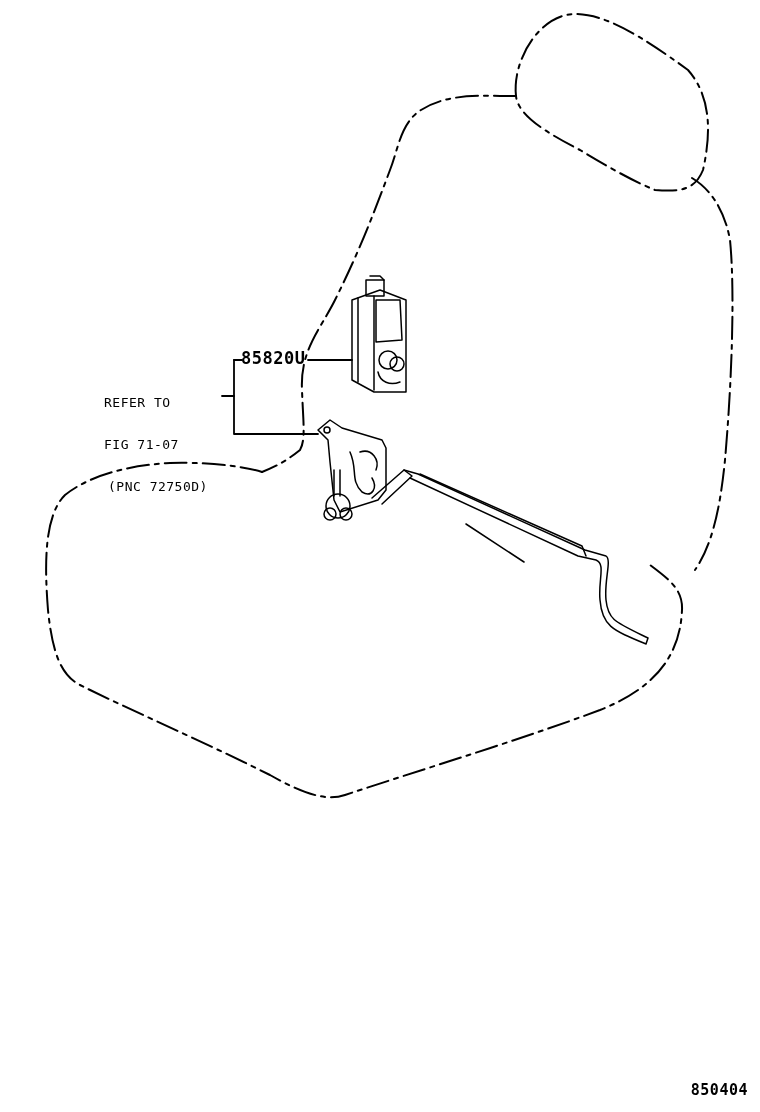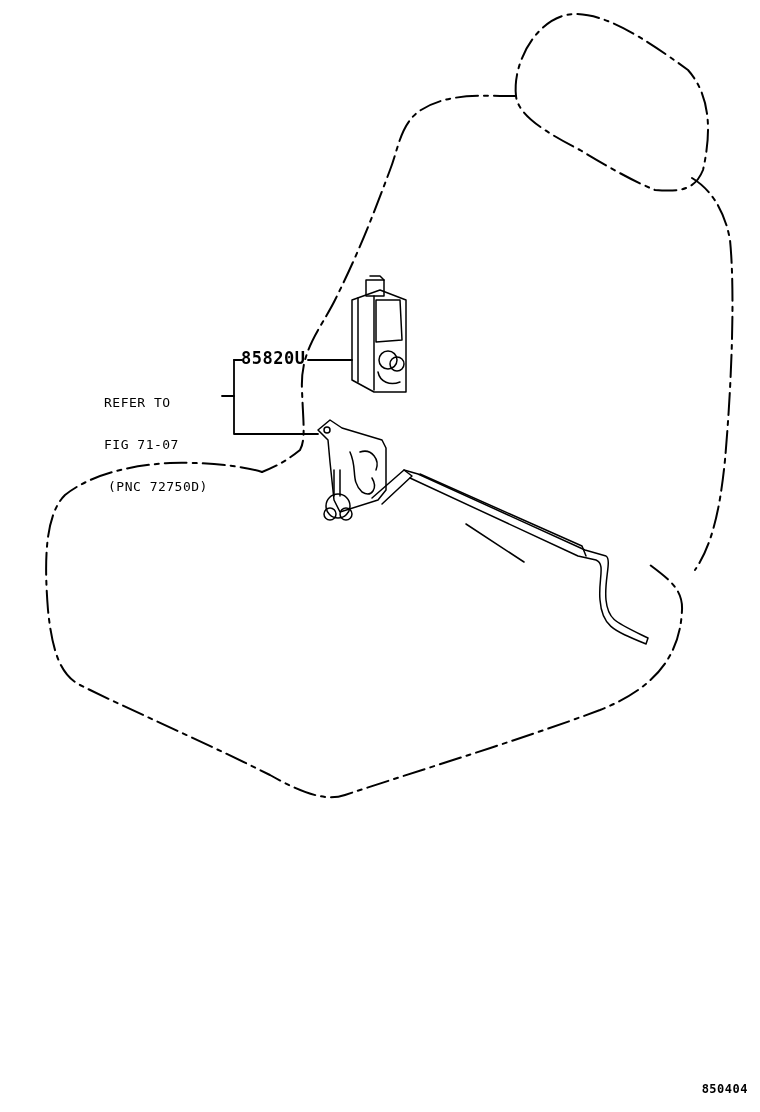--- a/index.html
+++ b/index.html
@@ -11,21 +11,21 @@
       color: #000;
       font-weight: bold;
       white-space: pre;
       line-height: 1;
       letter-spacing: 0.5px;
     }
     .part-label { left: 241px; top: 350px; font-size: 17px; text-align: right; }
     .ref-block { left: 104px; top: 368px; font-size: 13px; line-height: 14px; font-weight: normal; }
     .ref-block span { display: block; }
     .ref-block .l3 { margin-left: 4px; }
-    .illus-code { right: 12px; top: 1083px; font-size: 12px; }
+    .illus-code { right: 12px; top: 1083px; font-size: 15px; }
   </style>
 </head>
 <body>
 
 <div class="canvas">
   <svg width="760" height="1112" viewBox="0 0 760 1112" xmlns="http://www.w3.org/2000/svg" fill="none" stroke="#000" stroke-width="2" stroke-linecap="round" stroke-linejoin="round">
 
     <g>
       <path d="M516 96 C512 60 540 14 575 14 C605 14 640 35 688 70 C710 95 712 130 703 170 C695 190 680 192 655 190 C630 180 600 162 580 150 C545 132 518 115 516 96 Z" stroke-dasharray="22 6 4 6"></path>
     </g>

